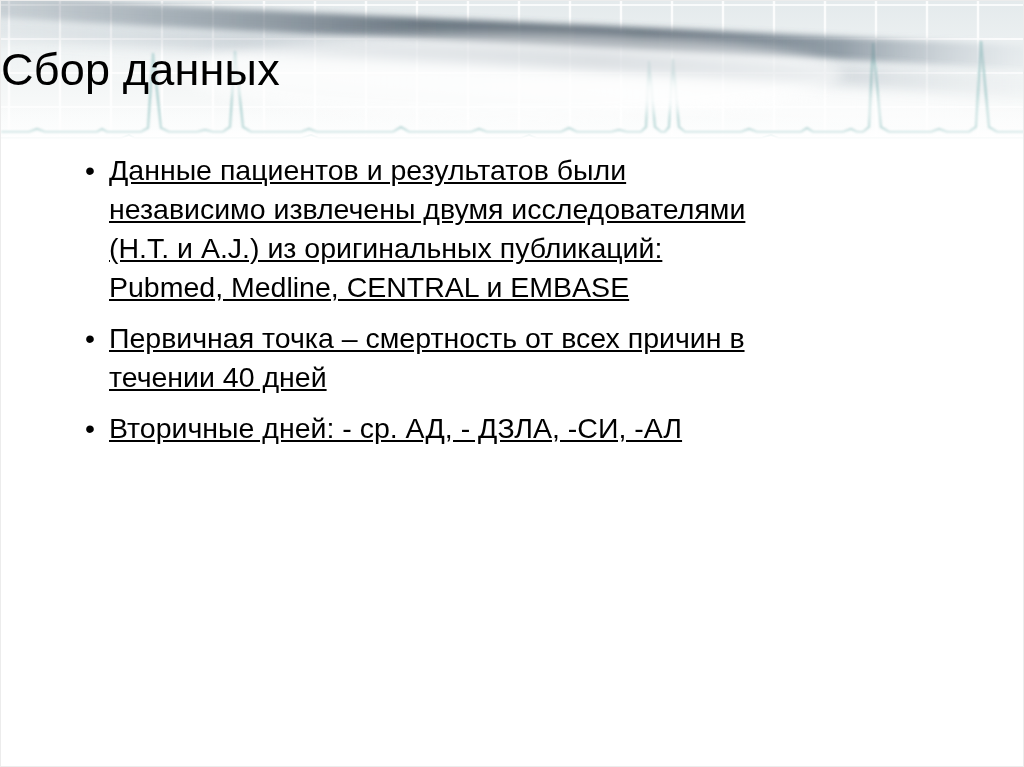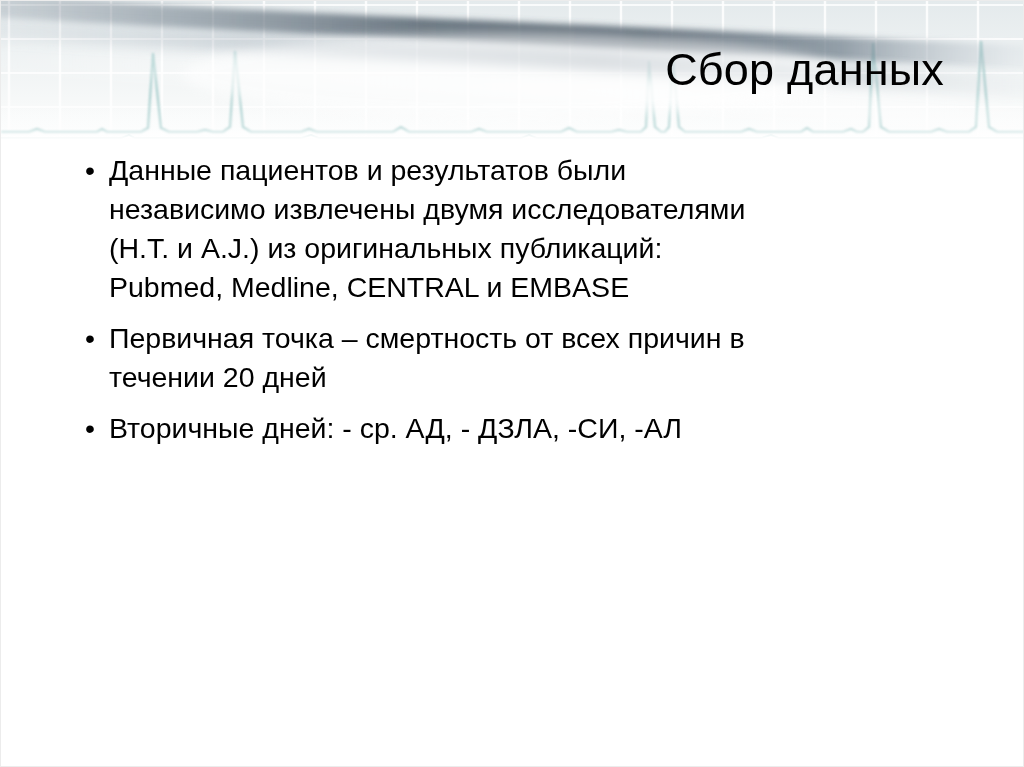--- a/index.html
+++ b/index.html
@@ -41,21 +41,21 @@
     top: 0;
     display: block;
   }
 
   
   .slide-title {
     position: absolute;
     left: 0;
     top: 42px;
     width: 943px;
-    text-align: right;
+    text-align: left;
     font-size: 45px;
     line-height: 54px;
     color: #000000;
     font-weight: 400;
     letter-spacing: 0.2px;
     white-space: nowrap;
     z-index: 5;
   }
 
   
@@ -80,20 +80,21 @@
     left: 12px;
     top: 0;
     width: 20px;
     font-size: 28.5px;
     line-height: 39px;
     color: #000000;
   }
   .bullet-text {
     display: block;
     white-space: pre-line;
+    text-decoration: underline;
   }
 </style>
 </head>
 <body>
 
 <div class="slide">
 
   <div class="header-banner">
     <svg class="bannersvg" width="1024" height="139" viewBox="0 0 1024 139" xmlns="http://www.w3.org/2000/svg">
       <defs>
@@ -222,21 +223,21 @@
       <span class="bullet-dot">•</span>
       <span class="bullet-text">Данные пациентов и результатов были
 независимо извлечены двумя исследователями
 (H.T. и A.J.) из оригинальных публикаций:
 Pubmed, Medline, CENTRAL и EMBASE</span>
     </div>
 
     <div class="bullet-item">
       <span class="bullet-dot">•</span>
       <span class="bullet-text">Первичная точка – смертность от всех причин в
-течении 20 дней</span>
+течении 40 дней</span>
     </div>
 
     <div class="bullet-item">
       <span class="bullet-dot">•</span>
       <span class="bullet-text">Вторичные дней: - ср. АД, - ДЗЛА, -СИ, -АЛ</span>
     </div>
 
   </div>
 
 </div>

